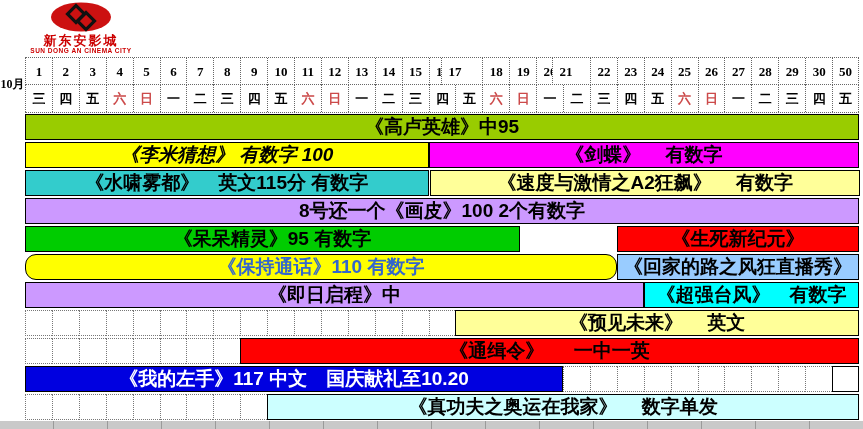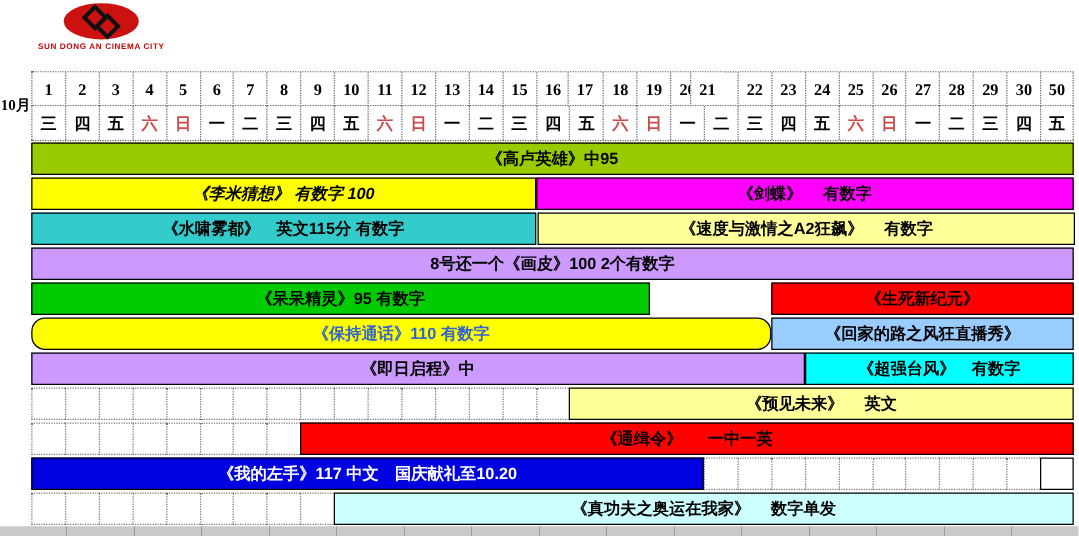--- a/index.html
+++ b/index.html
@@ -21,40 +21,41 @@
   #date-row,#weekday-row{position:absolute;left:25px;width:834px;height:27px;
                border-top:1px dotted #666;}
   #date-row{top:57px;}
   #weekday-row{top:84px;border-bottom:1px dotted #666;}
   .cal-cell{position:absolute;top:0;height:100%;box-sizing:border-box;border-left:1px dotted #666;
             display:flex;align-items:center;justify-content:center;font-weight:bold;font-size:13px;
             font-family:"Liberation Serif","DejaVu Serif",serif;color:#000;background:#fff;}
   .cal-cell.last{border-right:1px dotted #666;}
   
   .bar{position:absolute;box-sizing:border-box;border:1px solid #000;display:flex;
-       align-items:center;justify-content:center;font-weight:bold;font-size:13px;
+       align-items:center;justify-content:center;font-weight:bold;font-size:19px;
        white-space:pre;overflow:hidden;}
   .empty-cell{position:absolute;box-sizing:border-box;background:#fff;
        border-top:1px dotted #777;border-bottom:1px dotted #777;border-left:1px dotted #777;}
   .empty-cell.boxed{border:1px solid #000;}
   
   #footer-strip{position:absolute;left:0;top:421px;width:863px;height:8px;background:#C9C9C9;
        background-image:repeating-linear-gradient(90deg,transparent 0,transparent 53px,#9a9a9a 53px,#9a9a9a 54px);}
 </style>
 </head>
 <body>
 
 <div id="sheet">
 
   <div id="logo">
     <svg width="62" height="32" viewBox="0 0 62 32">
       <ellipse cx="31" cy="15" rx="30" ry="14.5" fill="#CC1111"></ellipse>
       <rect x="20" y="6" width="12" height="12" fill="none" stroke="#111" stroke-width="3.2" transform="rotate(45 26 12)"></rect>
       <rect x="30" y="13" width="12" height="12" fill="none" stroke="#111" stroke-width="3.2" transform="rotate(45 36 19)"></rect>
     </svg>
+    <div class="logo-cn">新东安影城</div>
     <div class="logo-en">SUN DONG AN CINEMA CITY</div>
   </div>
 
 
   <div id="month-label">10月</div>
   <div id="date-row">
       <div class="cal-cell" style="left: 0px; width: 26.9032px;">1</div>
       <div class="cal-cell" style="left: 26.9032px; width: 26.9032px;">2</div>
       <div class="cal-cell" style="left: 53.8065px; width: 26.9032px;">3</div>
       <div class="cal-cell" style="left: 80.7097px; width: 26.9032px;">4</div>
@@ -63,21 +64,21 @@
       <div class="cal-cell" style="left: 161.419px; width: 26.9032px;">7</div>
       <div class="cal-cell" style="left: 188.323px; width: 26.9032px;">8</div>
       <div class="cal-cell" style="left: 215.226px; width: 26.9032px;">9</div>
       <div class="cal-cell" style="left: 242.129px; width: 26.9032px;">10</div>
       <div class="cal-cell" style="left: 269.032px; width: 26.9032px;">11</div>
       <div class="cal-cell" style="left: 295.935px; width: 26.9032px;">12</div>
       <div class="cal-cell" style="left: 322.839px; width: 26.9032px;">13</div>
       <div class="cal-cell" style="left: 349.742px; width: 26.9032px;">14</div>
       <div class="cal-cell" style="left: 376.645px; width: 26.9032px;">15</div>
       <div class="cal-cell" style="left: 403.548px; width: 26.9032px;">16</div>
-      <div class="cal-cell" style="left: 429px; width: 26.9032px;">17</div>
+      <div class="cal-cell" style="left: 416px; width: 26.9032px;">17</div>
       <div class="cal-cell" style="left: 457.355px; width: 26.9032px;">18</div>
       <div class="cal-cell" style="left: 484.258px; width: 26.9032px;">19</div>
       <div class="cal-cell" style="left: 511.161px; width: 26.9032px;">20</div>
       <div class="cal-cell" style="left: 527px; width: 26.9032px; text-align: right;">21</div>
       <div class="cal-cell" style="left: 564.968px; width: 26.9032px; text-align: center;">22</div>
       <div class="cal-cell" style="left: 591.871px; width: 26.9032px;">23</div>
       <div class="cal-cell" style="left: 618.774px; width: 26.9032px;">24</div>
       <div class="cal-cell" style="left: 645.677px; width: 26.9032px;">25</div>
       <div class="cal-cell" style="left: 672.581px; width: 26.9032px;">26</div>
       <div class="cal-cell" style="left: 699.484px; width: 26.9032px;">27</div>

